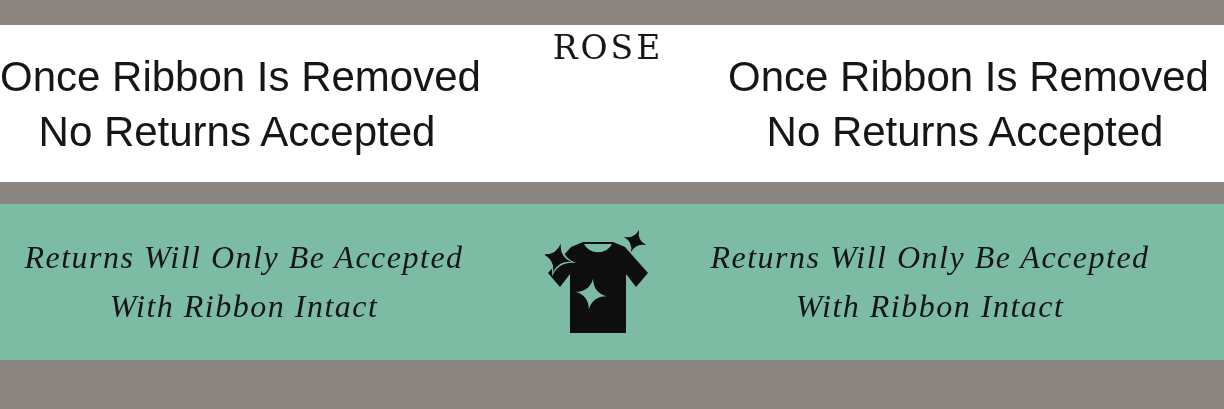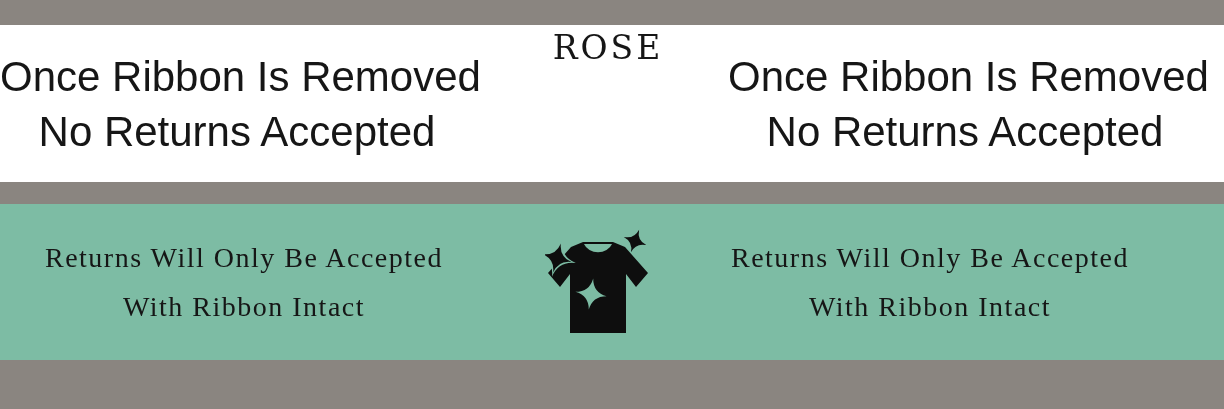--- a/index.html
+++ b/index.html
@@ -32,22 +32,23 @@
     text-align:center;white-space:nowrap;
     color:var(--text-dark);
   }
   .sans-line{
     font-family:"Liberation Sans","DejaVu Sans",sans-serif;
     font-size:42px;line-height:55px;font-weight:400;
     letter-spacing:0px;
   }
   .serif-line{
     font-family:"Liberation Serif","DejaVu Serif",serif;
-    font-size:28px;line-height:49px;font-weight:400;
+    font-size:32px;line-height:49px;font-weight:400;
     letter-spacing:1.5px;
+    font-style:italic;
   }
   #top-left-text{left:0;width:474px;}
   #top-right-text{left:728px;width:474px;}
   #bottom-left-text{left:0;width:488px;}
   #bottom-right-text{left:686px;width:488px;}
 
   #logo-block{
     position:absolute;left:478px;width:260px;top:0;bottom:8px;
     display:flex;flex-direction:column;justify-content:space-between;align-items:center;
     color:var(--text-dark);

